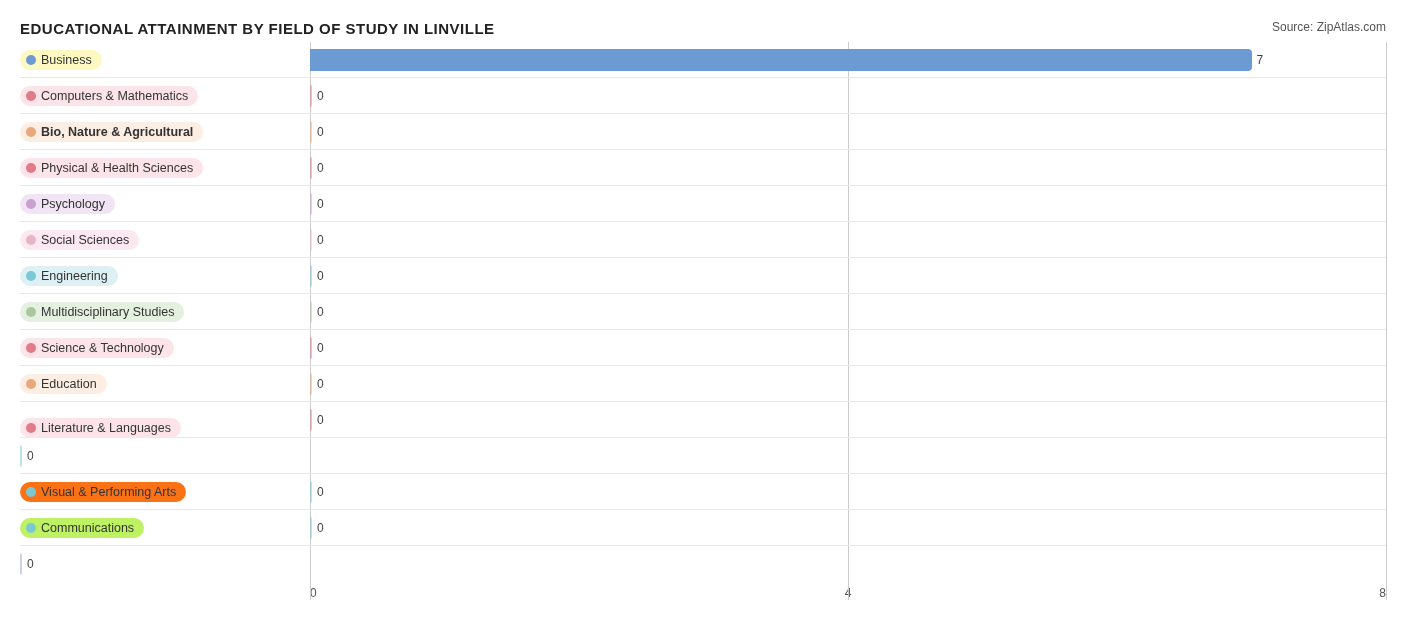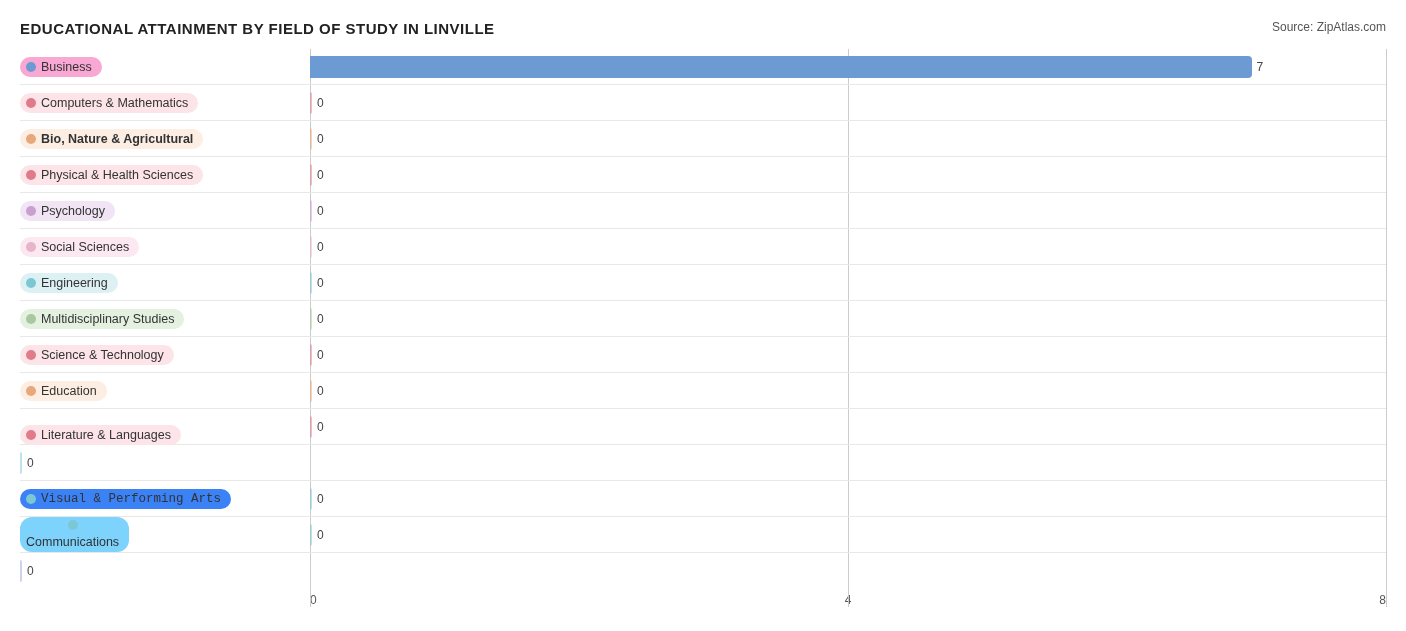--- a/index.html
+++ b/index.html
@@ -12,21 +12,21 @@
     }
     .chart-container {
       width: 1406px;
       padding: 10px 20px 30px 20px;
       background: #fff;
     }
     .chart-header {
       display: flex;
       justify-content: space-between;
       align-items: flex-start;
-      margin-bottom: 12px;
+      margin-bottom: 5px;
     }
     .chart-title {
       font-size: 15px;
       font-weight: bold;
       color: #222;
       letter-spacing: 0.5px;
       text-transform: uppercase;
     }
     .chart-source {
       font-size: 12px;
@@ -116,21 +116,21 @@
   <div class="chart-rows-wrapper" style="position: relative;">
     <div style="position: absolute; inset: 0px 0px 0px 290px; pointer-events: none;">
         <div style="position: absolute; top: 0px; bottom: 0px; left: 0%; width: 1px; background: rgb(204, 204, 204);"></div>
         <div style="position: absolute; top: 0px; bottom: 0px; left: 50%; width: 1px; background: rgb(204, 204, 204);"></div>
         <div style="position: absolute; top: 0px; bottom: 0px; left: 100%; width: 1px; background: rgb(204, 204, 204);"></div>
       </div>
       <div class="chart-area" id="chart-area">
 
     <div class="bar-row">
           <div class="label-area">
-            <span class="label-pill" style="background: #f9a8d4;">
+            <span class="label-pill" style="background: #fef9c3;">
               <span class="label-dot" style="background: rgb(107, 155, 210);"></span>
               <span>Business</span>
             </span>
           </div>
           <div class="bar-section">
             <div class="bar" style="width: 87.5%; background: rgb(107, 155, 210);"></div>
             <span class="bar-value">7</span>
           </div>
         </div>
         <div class="bar-row">
@@ -254,33 +254,33 @@
           </div>
         </div>
         <div class="bar-row">
           <div class="bar-section">
             <div class="bar" style="width: 2px; background: rgb(123, 200, 212); opacity: 0.5;"></div>
             <span class="bar-value">0</span>
           </div>
         </div>
         <div class="bar-row">
           <div class="label-area">
-            <span class="label-pill" style="background: #3b82f6; font-family: Liberation Mono, monospace;">
+            <span class="label-pill" style="background: #f97316;">
               <span class="label-dot" style="background: rgb(123, 200, 212);"></span>
               <span>Visual &amp; Performing Arts</span>
             </span>
           </div>
           <div class="bar-section">
             <div class="bar" style="width: 2px; background: rgb(123, 200, 212); opacity: 0.5;"></div>
             <span class="bar-value">0</span>
           </div>
         </div>
         <div class="bar-row">
           <div class="label-area">
-            <span class="label-pill" style="background: #7dd3fc; flex-direction: column;">
+            <span class="label-pill" style="background: #bef264;">
               <span class="label-dot" style="background: rgb(123, 200, 212);"></span>
               <span>Communications</span>
             </span>
           </div>
           <div class="bar-section">
             <div class="bar" style="width: 2px; background: rgb(123, 200, 212); opacity: 0.5;"></div>
             <span class="bar-value">0</span>
           </div>
         </div>
         <div class="bar-row">

